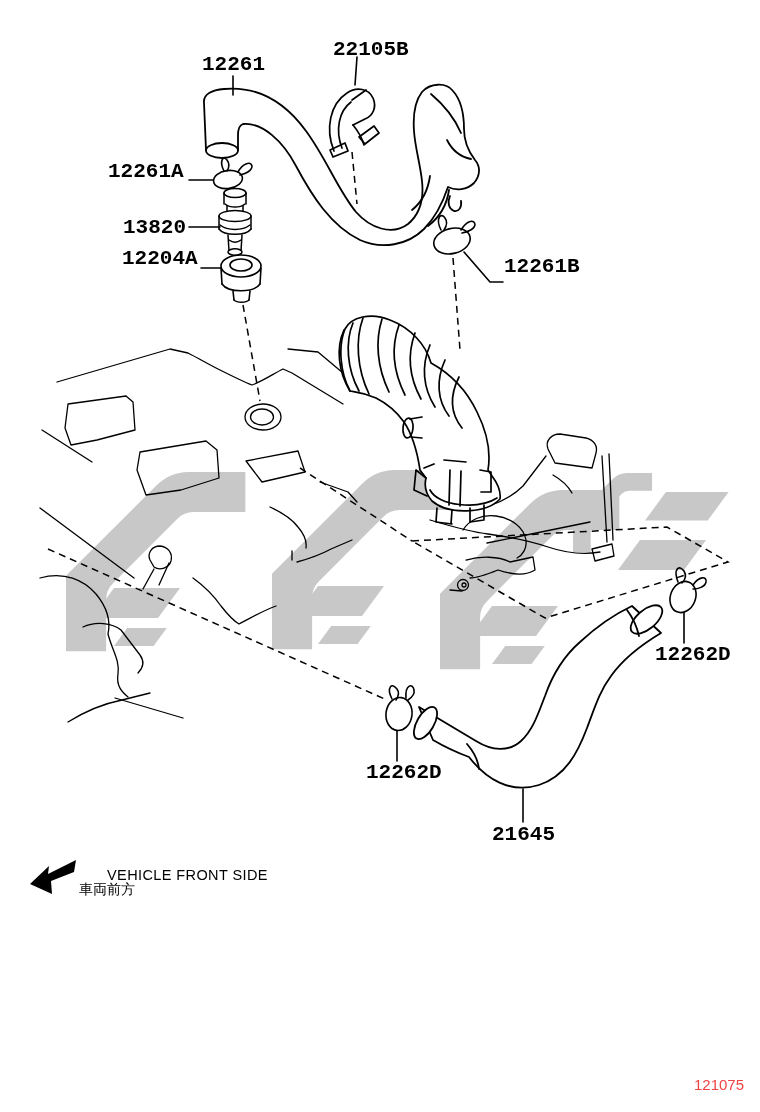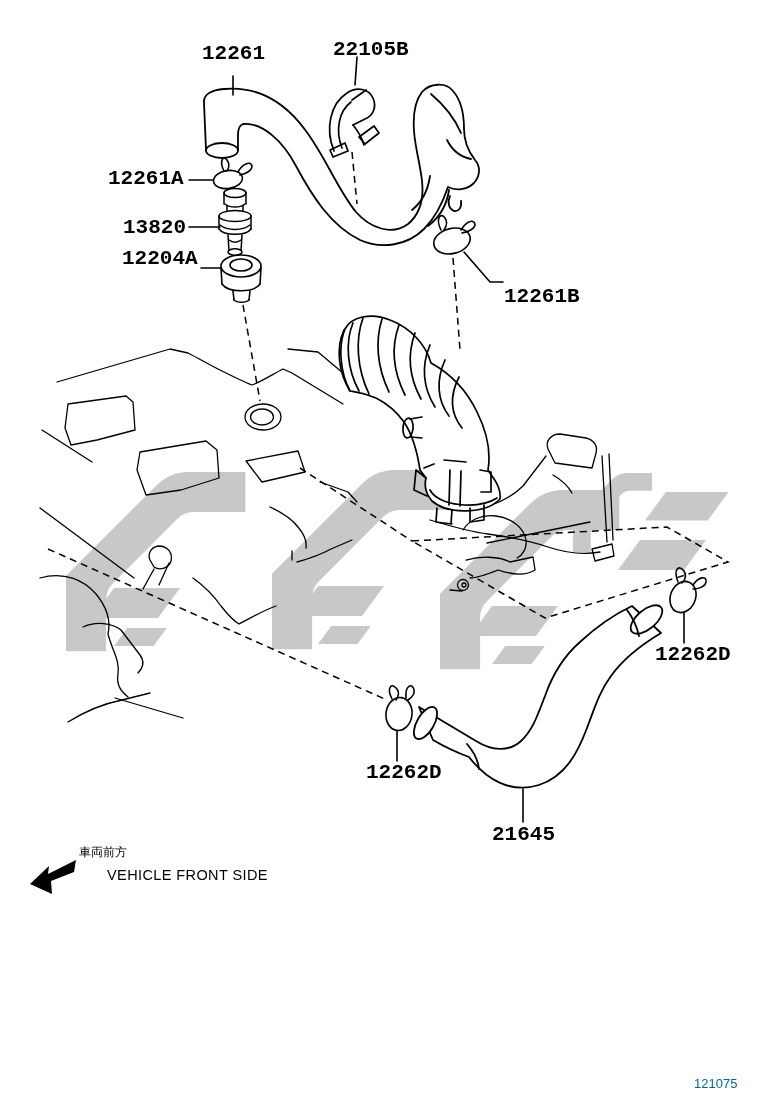--- a/index.html
+++ b/index.html
@@ -2,26 +2,26 @@
 <html><head>
 <meta charset="utf-8">
 <style>
   html,body{margin:0;padding:0;background:#fff;}
   .stage{position:relative;width:760px;height:1112px;background:#fff;overflow:hidden;
          font-family:"Liberation Sans",sans-serif;}
   .stage svg{position:absolute;left:0;top:0;}
   .callout{position:absolute;font-family:"Liberation Mono","DejaVu Sans Mono",monospace;
            font-weight:bold;font-size:21px;line-height:1;color:#000;white-space:nowrap;
            cursor:pointer;}
-  .note-jp{position:absolute;font-family:"DejaVu Sans",sans-serif;font-size:12px;
-           line-height:1.1;color:#000;white-space:nowrap;}
+  .note-jp{position:absolute;font-family:"DejaVu Sans",sans-serif;font-size:14px;
+           line-height:1.1;color:#000;white-space:nowrap;margin-top:36px;}
   .note-en{position:absolute;font-family:"Liberation Sans",sans-serif;font-size:14.5px;
            line-height:1.1;color:#000;letter-spacing:.4px;white-space:nowrap;margin-left:28px;}
-  .fig-code{position:absolute;font-family:"Liberation Sans",sans-serif;font-size:13px;
-            color:#0369a1;line-height:1;}
+  .fig-code{position:absolute;font-family:"Liberation Sans",sans-serif;font-size:15px;
+            color:#ef4444;line-height:1;}
 </style>
 </head>
 <body>
 
 <div class="stage">
 
   <svg width="760" height="1112" viewBox="0 0 760 1112">
     <defs>
       <path id="wm-b" d="M 0,88 L 76,12 Q 88,0 104,0 L 152,0 L 152,34 L 108,34 Q 100,34 94,40 L 40,94 Q 34,100 34,108 L 34,152 L 0,152 Z"></path>
       <path id="wm-s" d="M 22,0 L 88,0 L 66,30 L 0,30 Z"></path>
@@ -184,26 +184,26 @@
       <path d="M 201,268 L 221,268"></path>
       <path d="M 464,252 L 490,282 L 503,282"></path>
       <path d="M 684,613 L 684,643"></path>
       <path d="M 397,731 L 397,761"></path>
       <path d="M 523,789 L 523,822"></path>
     </g>
 
     <path fill="#000" d="M 30,884 L 49,866 L 48,874 L 76,860 L 74,872 L 51,881 L 52,894 Z"></path>
   </svg>
 
-  <div class="callout" style="left:202px;top:43px">12261</div>
+  <div class="callout" style="left:202px;top:54px">12261</div>
   <div class="callout" style="left:333px;top:39px">22105B</div>
-  <div class="callout" style="left:108px;top:168px">12261A</div>
+  <div class="callout" style="left:108px;top:161px">12261A</div>
   <div class="callout" style="left:123px;top:217px">13820</div>
   <div class="callout" style="left:122px;top:248px">12204A</div>
-  <div class="callout" style="left:504px;top:286px">12261B</div>
+  <div class="callout" style="left:504px;top:256px">12261B</div>
   <div class="callout" style="left:655px;top:644px">12262D</div>
   <div class="callout" style="left:366px;top:762px">12262D</div>
   <div class="callout" style="left:492px;top:824px">21645</div>
 
   <div class="note-jp" style="left:79px;top:846px">車両前方</div>
   <div class="note-en" style="left:79px;top:868px">VEHICLE FRONT SIDE</div>
 
   <div class="fig-code" style="left:694px;top:1077px">121075</div>
 </div>
 

